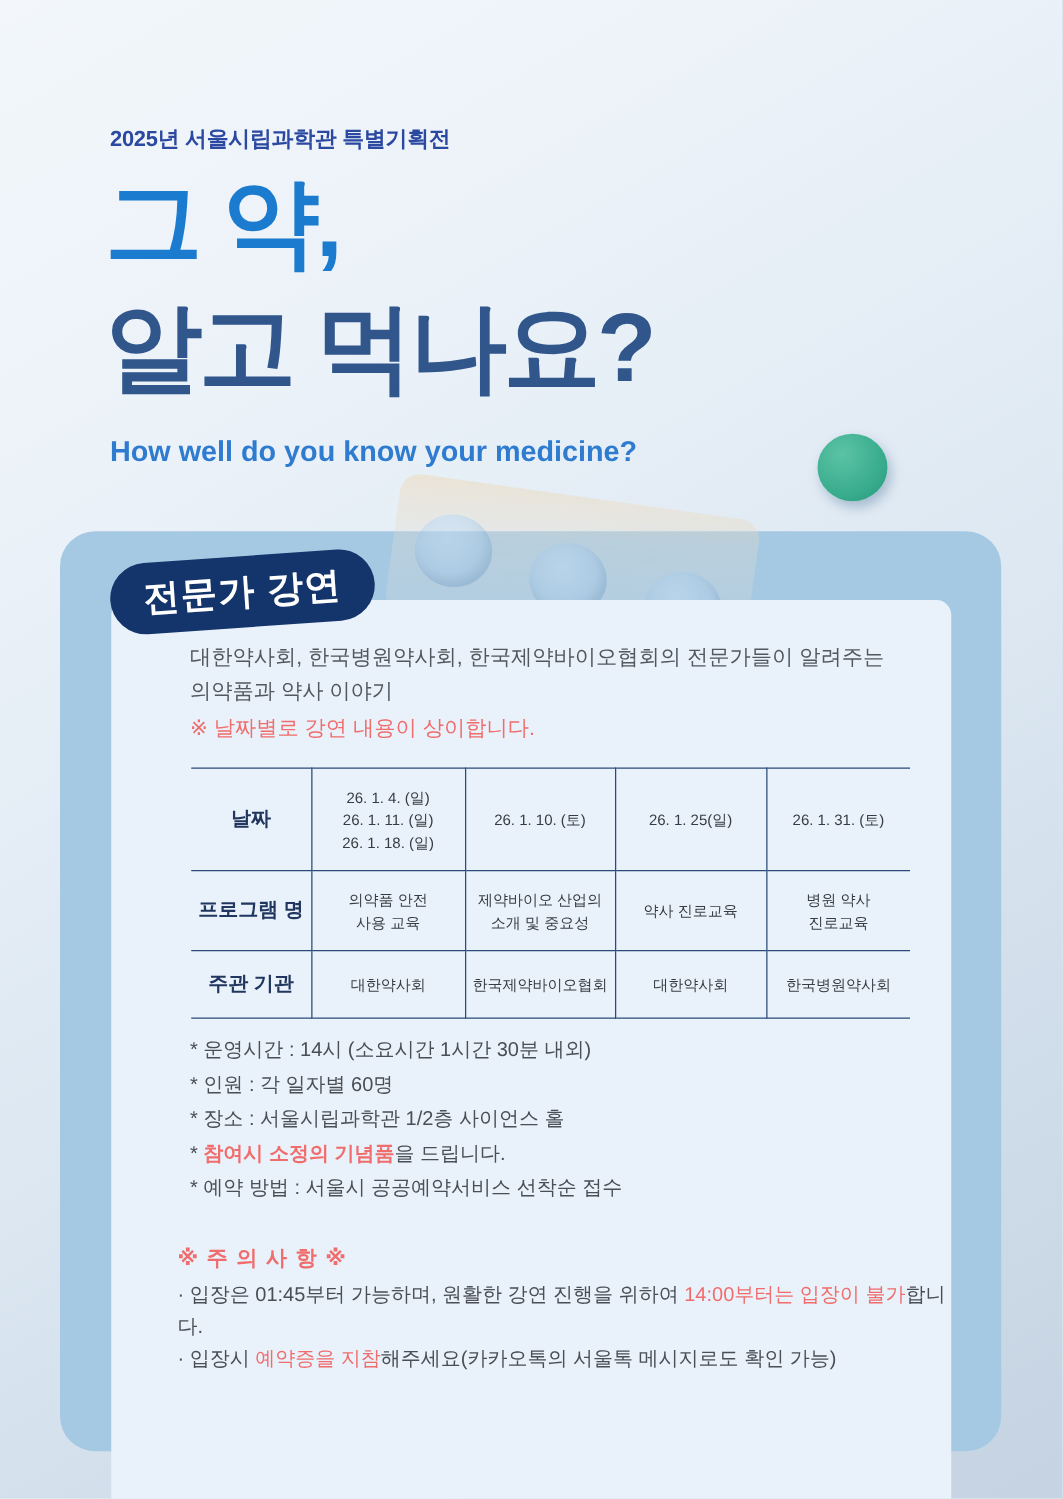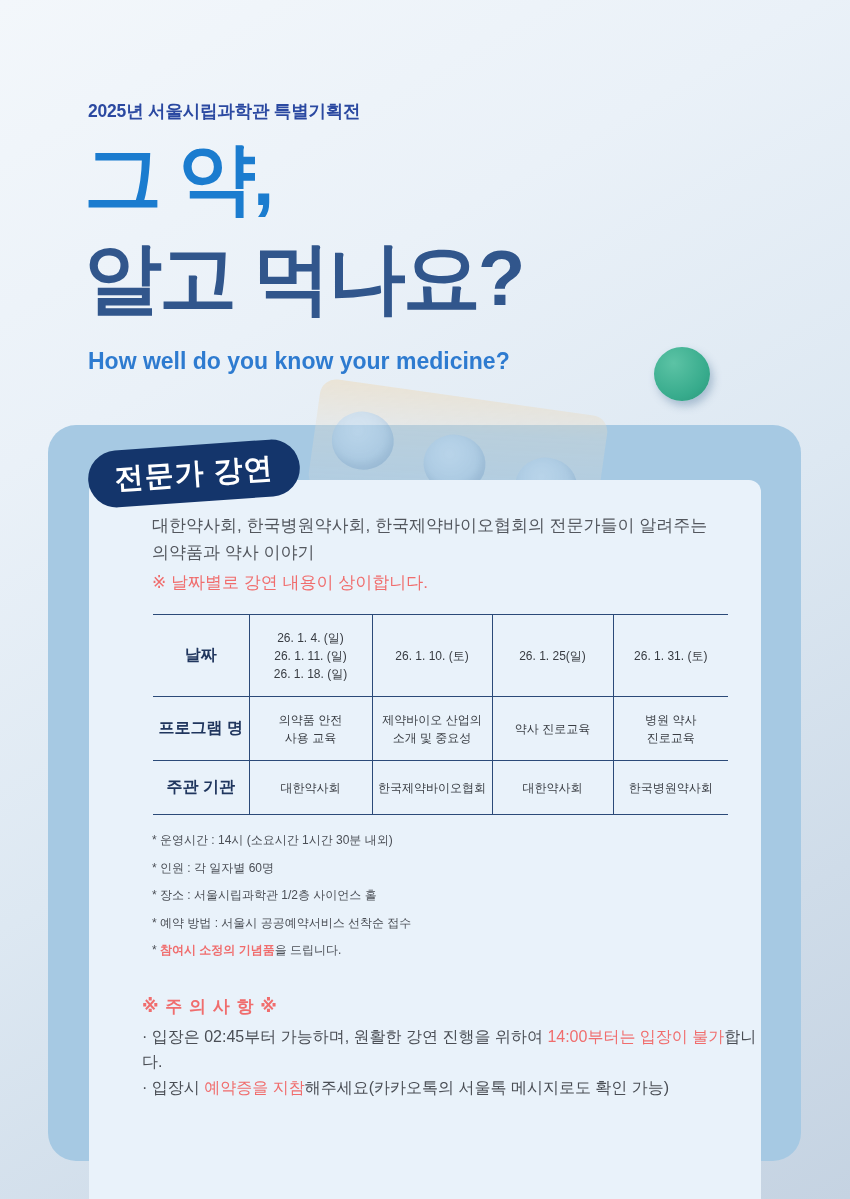--- a/index.html
+++ b/index.html
@@ -66,21 +66,21 @@
   }
   .schedule th,.schedule td{
     border:1.6px solid #2b4a78;text-align:center;vertical-align:middle;
     padding:5px 3px;
   }
   .schedule tr > *:first-child{border-left:none;}
   .schedule tr > *:last-child{border-right:none;}
   .schedule th{font-size:16px;font-weight:700;color:#20365e;}
   .schedule td{font-size:12px;color:#383c42;white-space:pre-line;line-height:1.5;}
   .row-date{height:82px;} .row-program{height:64px;} .row-org{height:54px;}
-  .details{position:absolute;left:63px;top:347px;font-size:12px;line-height:27.5px;color:#4a4e55;}
+  .details{position:absolute;left:63px;top:347px;font-size:16px;line-height:27.5px;color:#4a4e55;}
   .notice{position:absolute;left:53px;top:514px;font-size:16px;line-height:25.5px;color:#4a4e55;}
   .notice-title{color:#f06d6d;font-weight:700;font-size:17px;letter-spacing:1px;margin-bottom:4px;}
   .hl{color:#f06d6d;}
   .hl.b{font-weight:700;}
 </style>
 </head>
 <body>
 
 <div class="page">
 
@@ -142,27 +142,27 @@
           <td>대한약사회</td>
           <td>한국병원약사회</td>
         </tr>
       </tbody>
         </table>
 
       <div class="details">
         <div><span>* 운영시간 : 14시 (소요시간 1시간 30분 내외)</span></div>
         <div><span>* 인원 : 각 일자별 60명</span></div>
         <div><span>* 장소 : 서울시립과학관 1/2층 사이언스 홀</span></div>
+        <div><span>* </span><span class="hl b">참여시 소정의 기념품</span><span>을 드립니다.</span></div>
         <div><span>* 예약 방법 : 서울시 공공예약서비스 선착순 접수</span></div>
-        <div><span>* </span><span class="hl b">참여시 소정의 기념품</span><span>을 드립니다.</span></div>
       </div>
 
       <div class="notice">
         <div class="notice-title">※ 주 의 사 항 ※</div>
-        <div><span>· 입장은 02:45부터 가능하며, 원활한 강연 진행을 위하여 </span><span class="hl">14:00부터는 입장이 불가</span><span>합니다.</span></div>
+        <div><span>· 입장은 01:45부터 가능하며, 원활한 강연 진행을 위하여 </span><span class="hl">14:00부터는 입장이 불가</span><span>합니다.</span></div>
         <div><span>· 입장시 </span><span class="hl">예약증을 지참</span><span>해주세요(카카오톡의 서울톡 메시지로도 확인 가능)</span></div>
       </div>
 
     </div>
 
     <div class="badge">전문가 강연</div>
 
   </div>
 
 </div>

